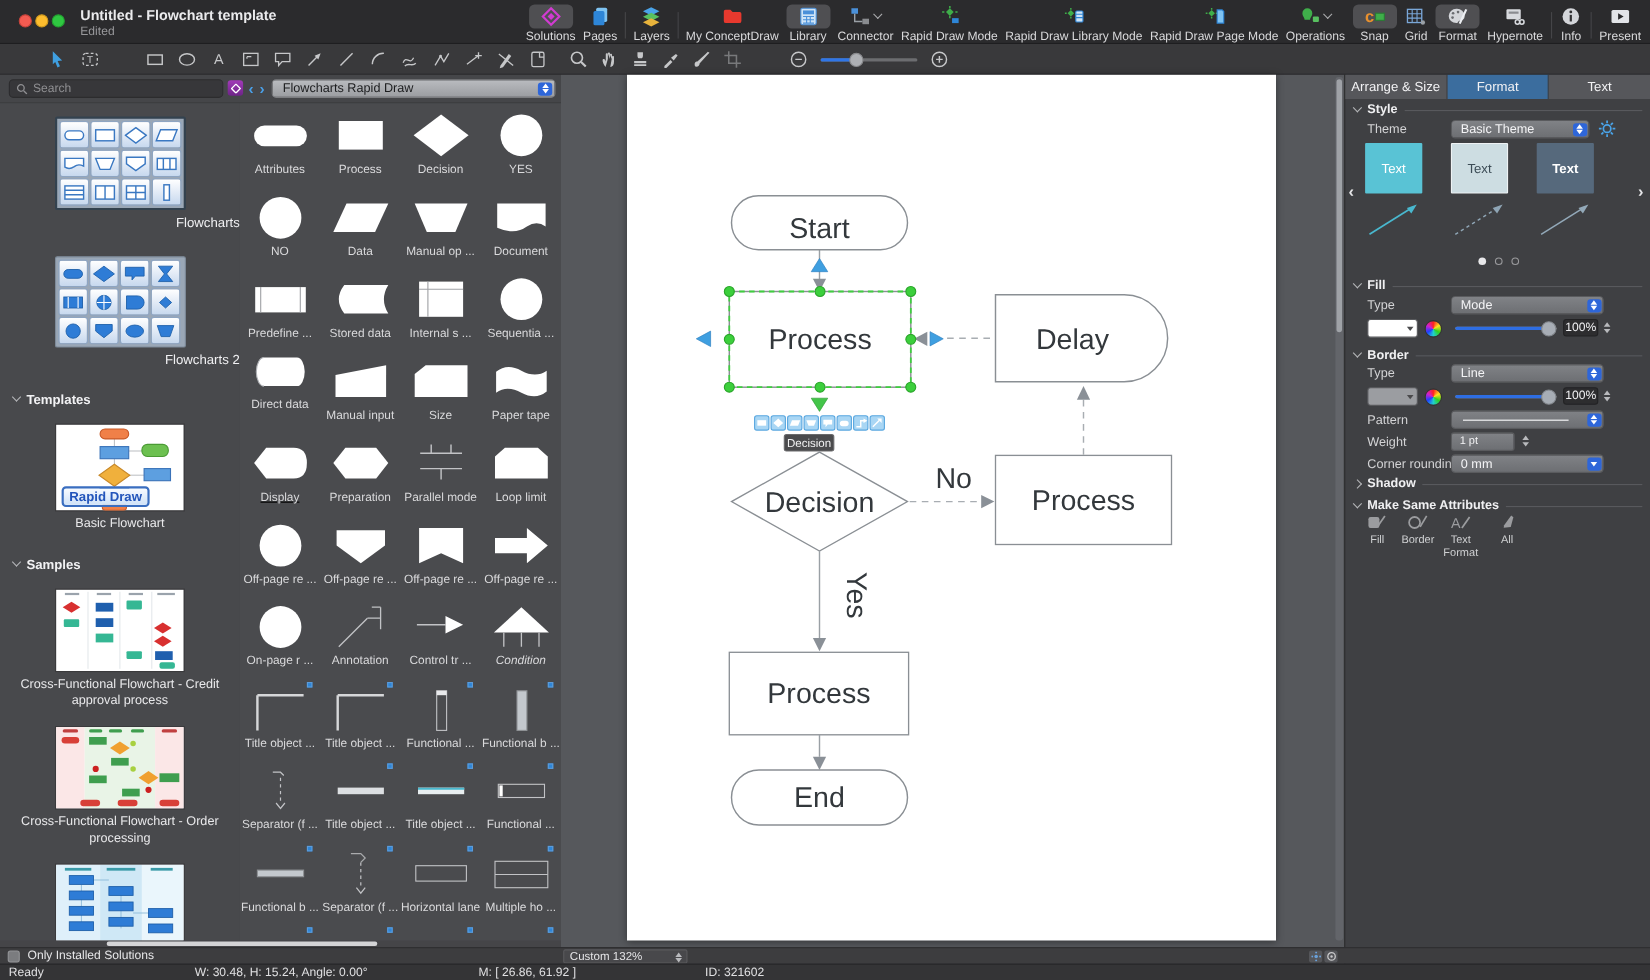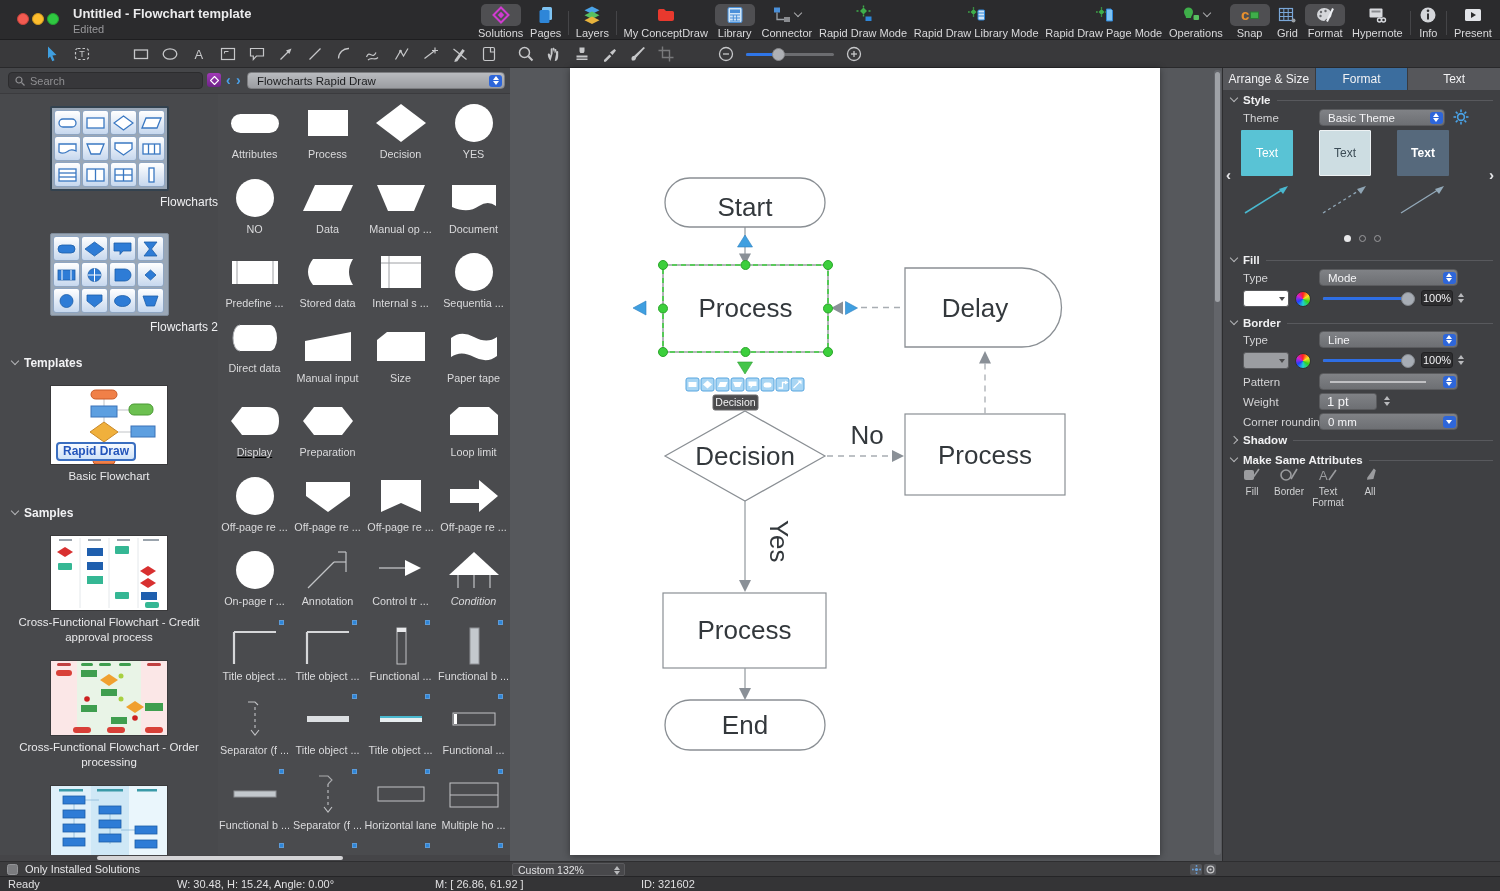--- a/index.html
+++ b/index.html
@@ -79,21 +79,21 @@
   .swatch{position:absolute;height:17px;border:1px solid #58595c;border-radius:3px;display:flex;align-items:center;justify-content:flex-end;padding-right:3px;}
   .swatch .car{width:0;height:0;border-left:3.5px solid transparent;border-right:3.5px solid transparent;border-top:4.5px solid #4a4a4c;}
   .rainbow{position:absolute;width:16px;height:16px;border-radius:50%;background:conic-gradient(#ff2020,#ffe020,#30d020,#20d0d0,#2040ff,#d020d0,#ff2020);border:1px solid #333;}
   .fslider{position:absolute;height:3px;background:#8a8b8f;border-radius:2px;}
   .fslider .ffill{position:absolute;left:0;top:0;height:3px;background:#2e6ee4;border-radius:2px;}
   .fslider .fknob{position:absolute;top:-5.5px;width:14px;height:14px;border-radius:50%;background:#a7adb5;border:1px solid #83878d;}
   .valbox{position:absolute;height:16px;background:#2d2d2f;border:1px solid #222224;border-radius:3px;color:#f2f2f4;font-size:11px;display:flex;align-items:center;justify-content:center;}
   .grstep{position:absolute;width:11px;height:16px;display:flex;flex-direction:column;align-items:center;justify-content:center;gap:2px;}
   .grstep .tri-u{border-bottom-color:#b9babd;margin-bottom:0;}
   .grstep .tri-d{border-top-color:#b9babd;}
-  .inbox{position:absolute;height:17px;background:linear-gradient(#808286,#6d6f73);border:1px solid #5a5b5e;border-radius:3px;color:#f4f4f6;font-size:13px;display:flex;align-items:center;padding-left:7px;}
+  .inbox{position:absolute;height:17px;background:linear-gradient(#808286,#6d6f73);border:1px solid #5a5b5e;border-radius:3px;color:#f4f4f6;font-size:10px;display:flex;align-items:center;padding-left:7px;}
   .ms-item{position:absolute;width:38px;text-align:center;}
   .ms-icon{height:17px;display:flex;align-items:center;justify-content:center;}
   .ms-label{font-size:10px;color:#cfd0d2;line-height:11px;margin-top:3px;}
   .tile{position:absolute;width:52px;height:46px;display:flex;align-items:center;justify-content:center;font-size:12px;border-radius:1px;}
   .tile-chev{position:absolute;font-size:15px;color:#e6e6e8;font-weight:bold;}
   .dotrow{position:absolute;left:0;width:278px;text-align:center;}
   .pdot{display:inline-block;width:7px;height:7px;border-radius:50%;margin:0 4px;}
   .pdot.on{background:#e8e8ea;}
   .pdot.off{background:transparent;border:1px solid #9a9a9d;}
   
@@ -899,20 +899,34 @@
         <div class="st-label">Display</div>
       </div>
       <div class="st-cell" style="left: 73px; top: 301px;">
         <div class="st-shape">
           <svg width="56" height="44" viewBox="0 0 56 44">
             <polygon points="3,22 14,8 42,8 53,22 42,36 14,36" fill="#ffffff"></polygon>
           </svg>
         </div>
         <div class="st-label">Preparation</div>
       </div>
+      <div class="st-cell" style="left: 146px; top: 301px;">
+        <div class="st-shape">
+          <svg width="56" height="44" viewBox="0 0 56 44">
+            <g stroke="#c2c3c6" stroke-width="1.3">
+              <line x1="9" y1="13" x2="47" y2="13"></line>
+              <line x1="9" y1="27" x2="47" y2="27"></line>
+              <line x1="19" y1="5" x2="19" y2="13"></line>
+              <line x1="37" y1="5" x2="37" y2="13"></line>
+              <line x1="28" y1="27" x2="28" y2="37"></line>
+            </g>
+          </svg>
+        </div>
+        <div class="st-label">Parallel mode</div>
+      </div>
       <div class="st-cell" style="left: 219px; top: 301px;">
         <div class="st-shape">
           <svg width="56" height="44" viewBox="0 0 56 44">
             <polygon points="13,8 43,8 52,16 52,36 4,36 4,16" fill="#ffffff"></polygon>
           </svg>
         </div>
         <div class="st-label">Loop limit</div>
       </div>
       <div class="st-cell" style="left: 0px; top: 375.5px;">
         <div class="st-shape">

